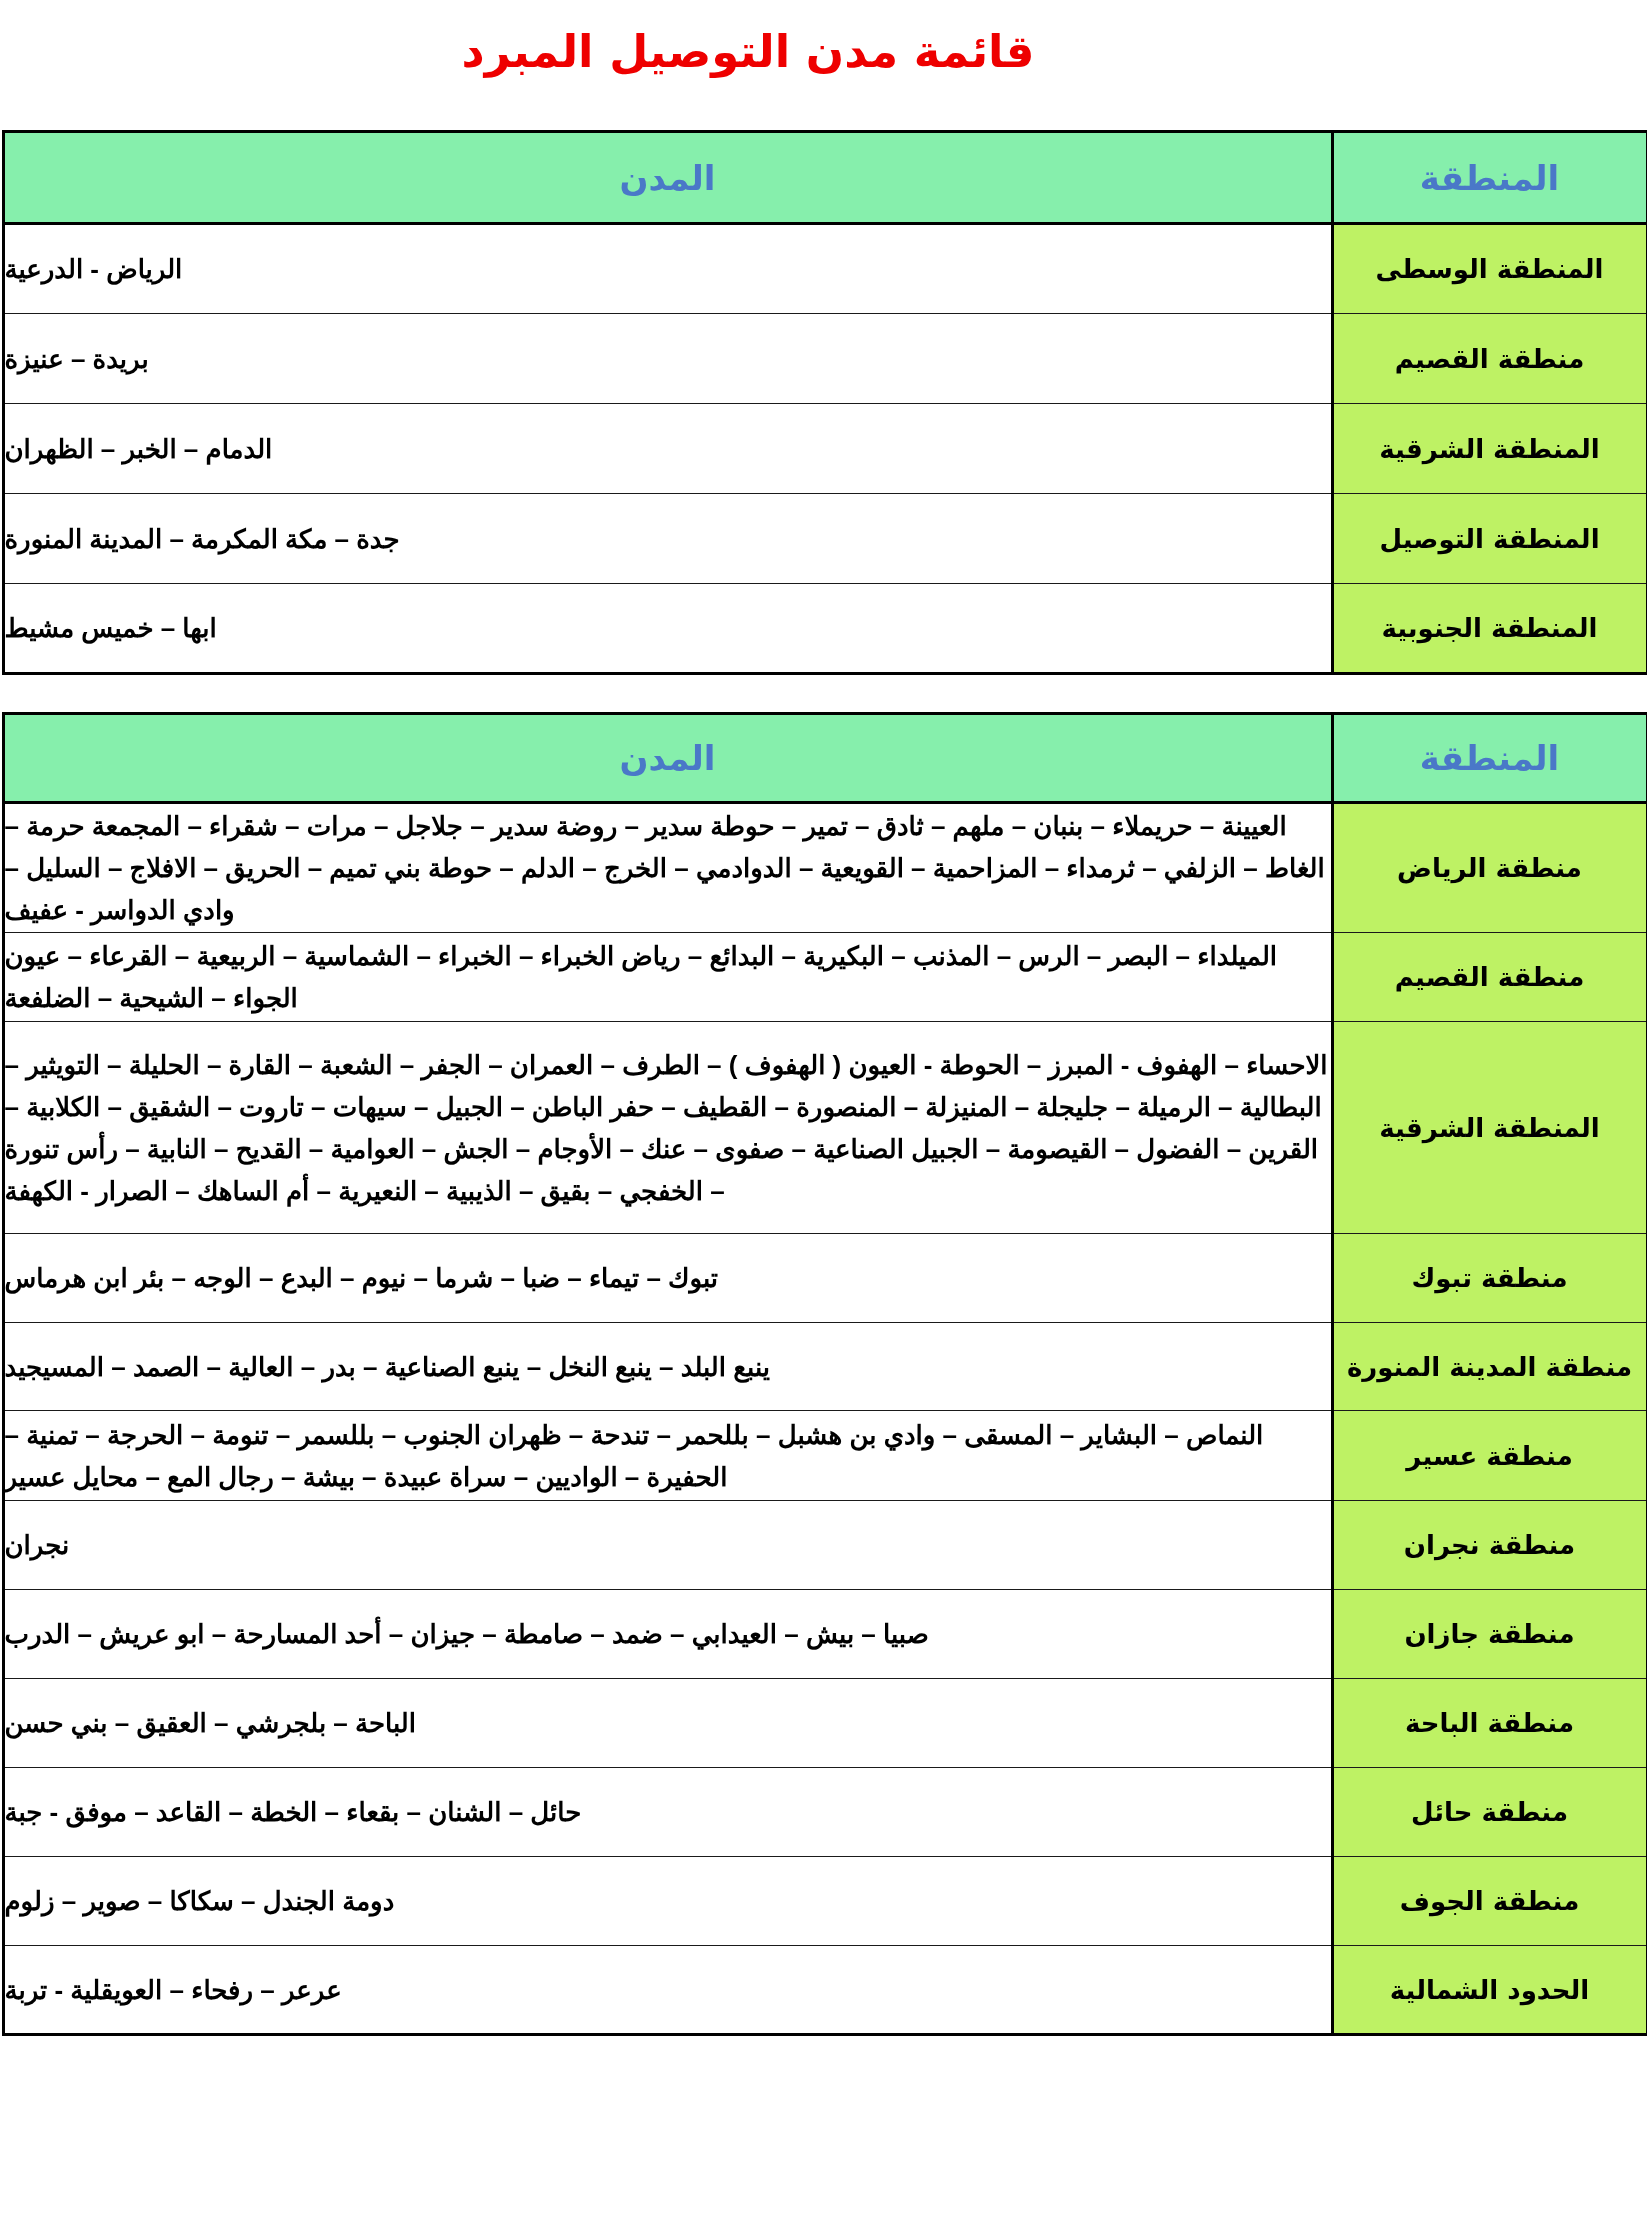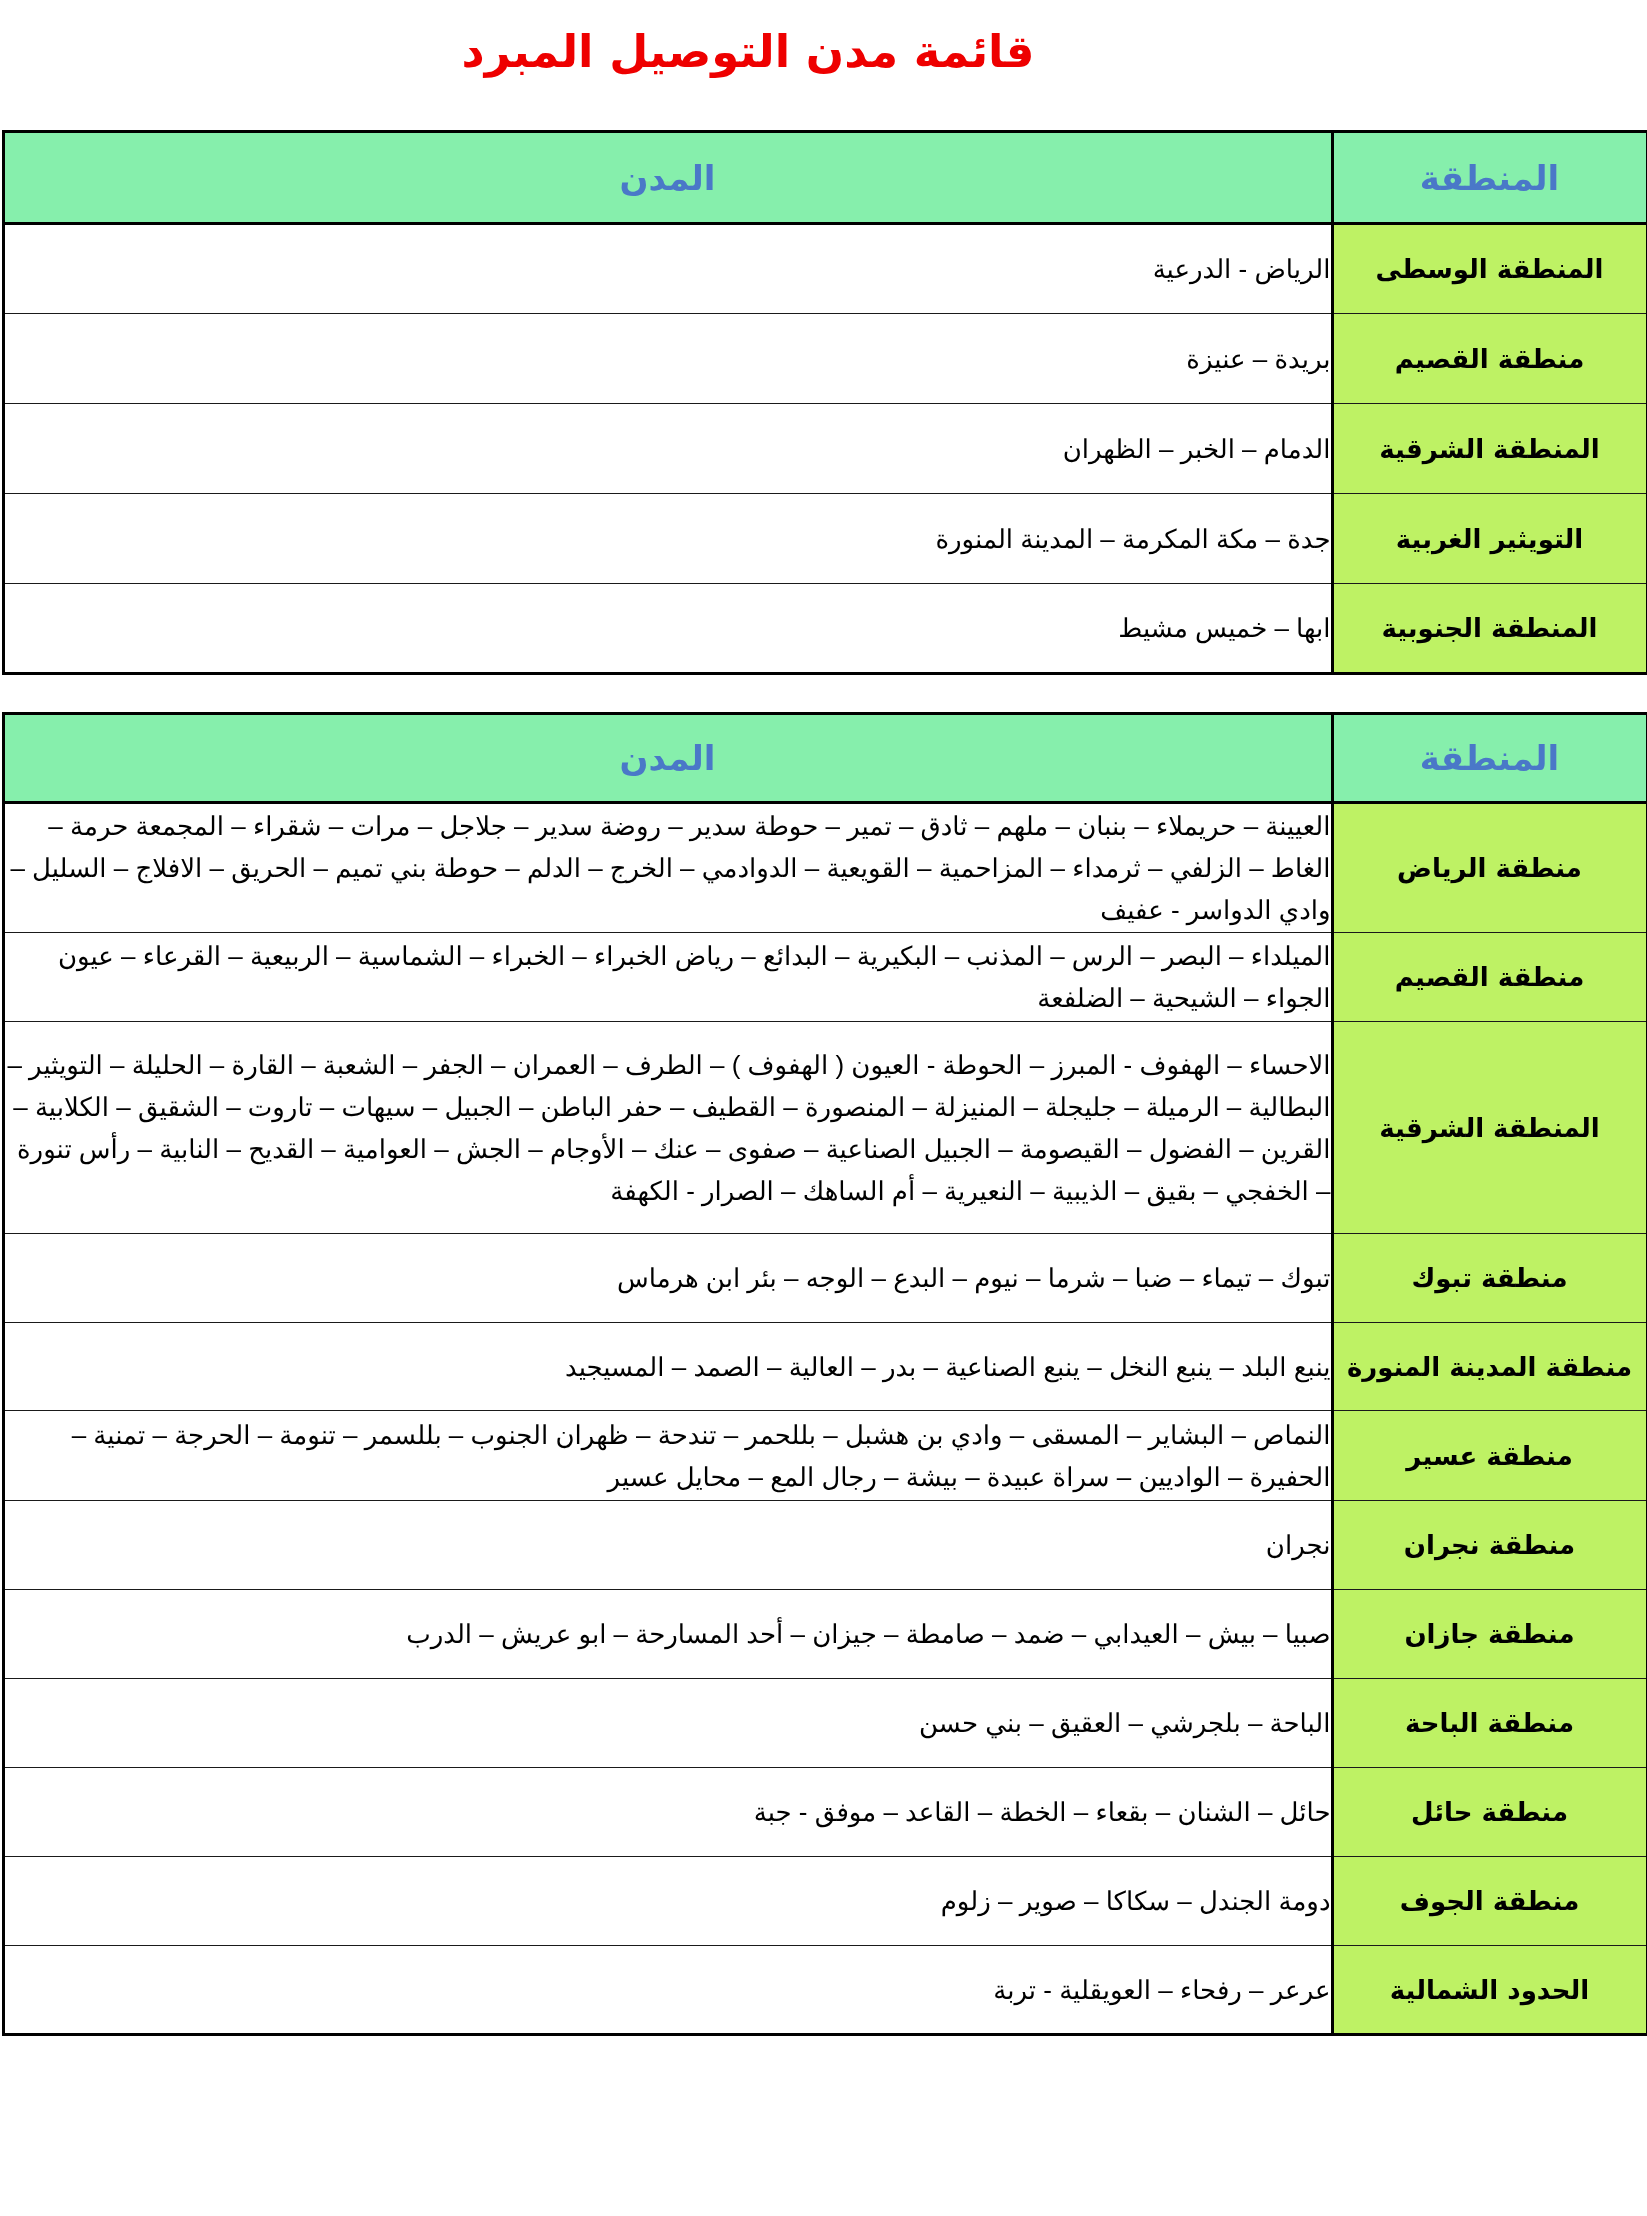--- a/index.html
+++ b/index.html
@@ -12,22 +12,22 @@
                  table-layout: fixed; direction: rtl; }
   table.cities col.c-region { width: 315px; }
   table.cities col.c-cities { width: 1329px; }
   table.cities th, table.cities td { border: 1.5px solid #1a1a1a; padding: 0; vertical-align: middle; }
   table.cities { border: 3.7px solid #000; }
   table.cities th { background: #86efac; color: #4a78c8; font-family: "DejaVu Sans", sans-serif;
                     font-weight: bold; font-size: 34px; text-align: center; border-bottom: 3.7px solid #000; }
   table.cities th.h-region, table.cities td.region { border-left: 3.7px solid #000; }
   td.region { background: #bef264; text-align: center; font-family: "DejaVu Sans", sans-serif;
               font-size: 26px; font-weight: bold; }
-  td.list { background: #fff; text-align: right; padding: 0 16px 0 10.3px;
-            font-family: "Liberation Sans", sans-serif; font-weight: normal; font-size: 26px;
+  td.list { background: #fff; text-align: left; padding: 0 16px 0 10.3px;
+            font-family: "Liberation Sans", sans-serif; font-weight: bold; font-size: 26px;
             line-height: 42px; }
   #t1 { top: 130px; }
   #t1 tr.head { height: 92px; }
   #t1 tr.row { height: 90px; }
   #t2 { top: 712px; }
   #t2 tr.head { height: 89px; }
 </style>
 </head>
 <body>
 
@@ -51,21 +51,21 @@
     </tr>
     <tr class="row">
       <td class="region">منطقة القصيم</td>
       <td class="list">بريدة – عنيزة</td>
     </tr>
     <tr class="row">
       <td class="region">المنطقة الشرقية</td>
       <td class="list">الدمام – الخبر – الظهران</td>
     </tr>
     <tr class="row">
-      <td class="region">التويثير الغربية</td>
+      <td class="region">المنطقة التوصيل</td>
       <td class="list">جدة – مكة المكرمة – المدينة المنورة</td>
     </tr>
     <tr class="row">
       <td class="region">المنطقة الجنوبية</td>
       <td class="list">ابها – خميس مشيط</td>
     </tr>
   </tbody>
 </table>
 
 <table class="cities" id="t2">

